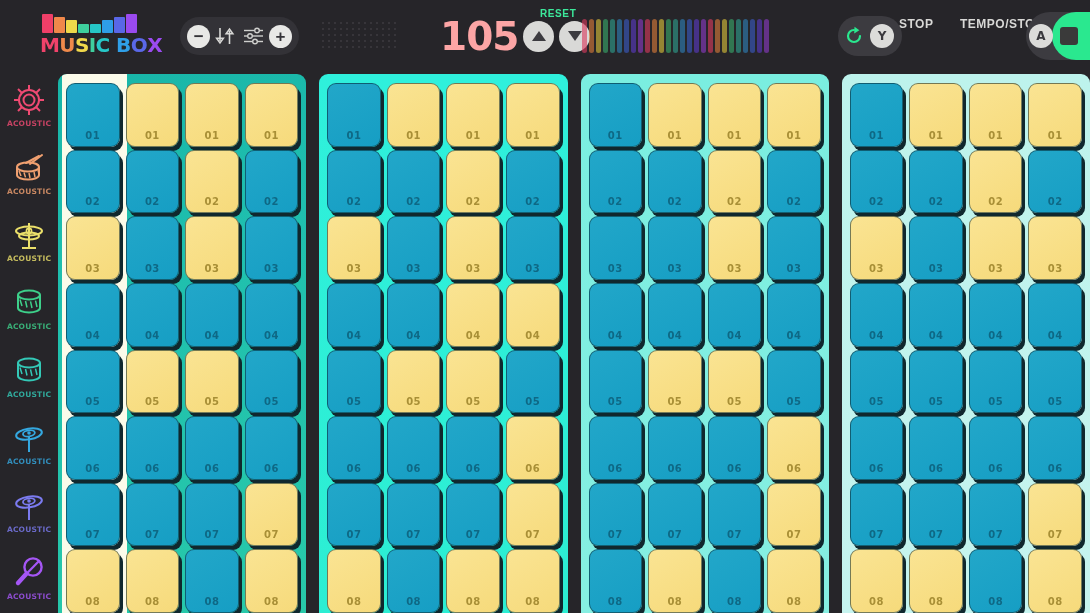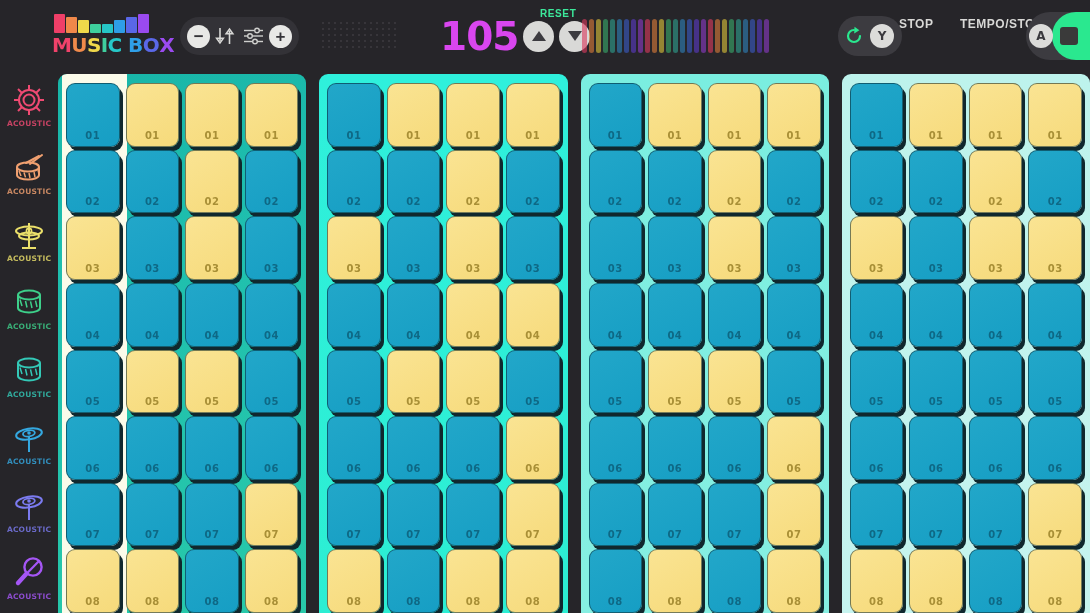--- a/index.html
+++ b/index.html
@@ -25,21 +25,21 @@
     left: 0; top: 0;
     width: 1090px; height: 72px;
     display: flex;
     align-items: center;
     background: #262529;
   }
 
   
   .logo-wrap {
     position: absolute;
-    left: 52px; top: 13px;
+    left: 40px; top: 13px;
     width: 118px; height: 46px;
   }
   .logo-blocks {
     display: flex;
     gap: 1px;
     height: 20px;
     align-items: flex-end;
     padding-left: 2px;
   }
   .logo-blocks i {
@@ -92,21 +92,21 @@
 
   
   .tempo-wrap {
     position: absolute;
     left: 440px; top: 10px;
     height: 52px;
     display: flex; align-items: center;
   }
   .tempo-num {
     font-size: 39px; font-weight: 700;
-    color: #d946ef;
+    color: #fca5a5;
     letter-spacing: -1px;
     line-height: 39px;
     font-family: "DejaVu Sans", sans-serif;
   }
   .tempo-label {
     position: absolute;
     left: 100px; top: -2px;
     font-size: 10px;
     font-weight: 700;
     color: #3ce89b;

